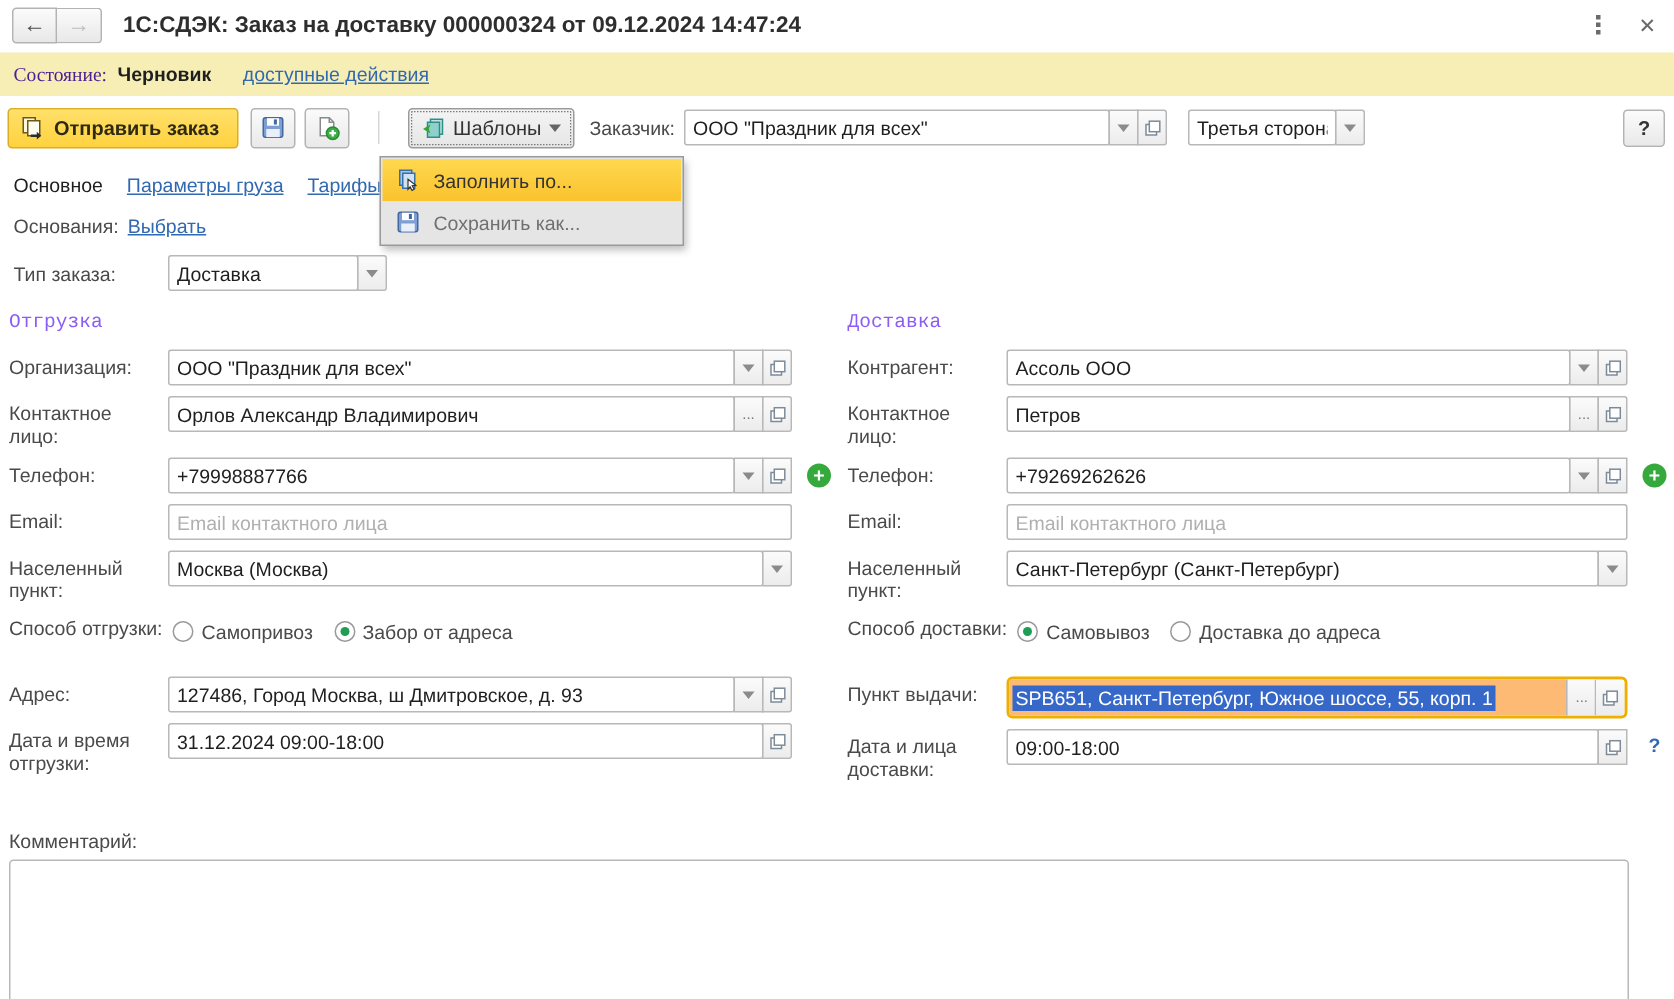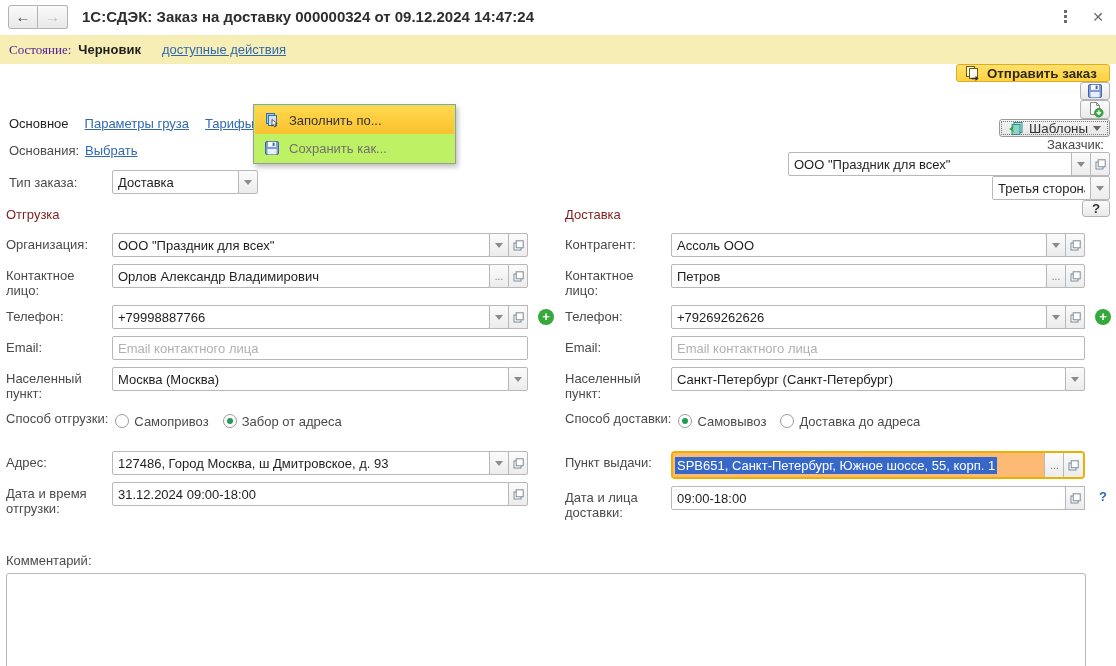--- a/index.html
+++ b/index.html
@@ -19,21 +19,21 @@
   .dots3 i { width:3px; height:3px; background:#6b6b6b; }
   .closex { color:#6b6b6b; font-size:14px; cursor:pointer; line-height:1; }
 
   
   .statusbar { height:29px; margin-top:2px; background:#f7eeb6; display:flex; align-items:center; padding-left:9px; gap:7px; }
   .statusbar .lab { color:#4c1d95;font-family:Liberation Serif, serif; }
   .statusbar .val { font-weight:bold; color:#1f1f1f; margin-right:14px; }
   a.link { color:#3169b0; text-decoration:underline; cursor:pointer; }
 
   
-  .toolbar { height:42px; display:flex; align-items:flex-end; padding:0 6px 0 5px;flex-direction:column; }
+  .toolbar { height:42px; display:flex; align-items:center; padding:0 6px 0 5px; }
   .ybtn { height:27px; display:flex; align-items:center; gap:6px; padding:0 12px 0 8px;
           background:linear-gradient(#ffe06a,#ffd23f); border:1px solid #d9ae26; border-radius:3px;
           font-weight:bold; color:#2e2a12; cursor:pointer; }
   .tbtn { width:30px; height:27px; border:1px solid #b3b3b3; border-radius:3px; background:linear-gradient(#fbfbfb,#e9e9e9);
           display:flex; align-items:center; justify-content:center; cursor:pointer; }
   .tsep { width:1px; height:22px; background:#d7d7d7; margin:0 19px; }
   .templates { height:27px; display:flex; align-items:center; gap:5px; padding:0 8px;
                border:1px solid #9b9b9b; border-radius:3px; background:linear-gradient(#f4f4f4,#e6e6e6);
                outline:1px dotted #7a7a7a; outline-offset:-3px; cursor:pointer; color:#333; }
   .caret { width:0; height:0; border-left:4px solid transparent; border-right:4px solid transparent; border-top:5px solid #666; }
@@ -60,41 +60,41 @@
   .tab-active { color:#1f1f1f; cursor:pointer; }
   .basisrow { padding-left:9px; margin-top:9px; height:18px; display:flex; gap:6px; align-items:center; color:#4a4a4a; }
   .typerow { padding-left:9px; margin-top:11px; display:flex; align-items:center; }
   .typerow .tlab { width:103px; color:#4a4a4a; }
   .typerow .fctrl { flex:none; width:146px; }
 
   .columns { display:flex; margin-top:13px; }
   .col { width:558px; flex:none; }
   .col.left  { padding:0 30px 0 6px; }
   .col.right { padding:0 31px 0 7px; }
-  .colhead { color:#7f1d1d; margin-bottom:11px; }
+  .colhead { color:#8b5cf6; margin-bottom:11px;font-family:Liberation Mono, monospace; }
   .frow { display:flex; margin-bottom:7px; position:relative; }
   .flabel { width:106px; flex:none; padding-top:4px; color:#4a4a4a; line-height:15px; padding-right:8px; }
   .radiorow { display:flex; margin:10px 0 20px; height:20px; }
   .radiorow .rlab { white-space:nowrap; color:#4a4a4a; margin-right:7px; }
   .radio { display:flex; align-items:center; gap:5px; margin-right:14px; cursor:pointer; color:#4a4a4a; }
   .rdot { width:14px; height:14px; border:1px solid #9a9a9a; border-radius:50%; background:#fff;
           display:flex; align-items:center; justify-content:center; flex:none; }
   .rdot.on::after { content:""; width:6px; height:6px; border-radius:50%; background:#1f9d55; }
 
   .focuswrap { border:2px solid #eeb000; border-radius:4px; height:28px; padding:0; }
   .selbox { flex:1; min-width:0; background:#fdba74; display:flex; align-items:center; padding:0 2px; overflow:hidden; }
   .seltext { background:#3668c9; color:#fff; white-space:nowrap; padding:1px 2px; font-size:13px; }
 
   .commentsec { margin-top:26px; padding:0 30px 0 6px; }
   .commentsec .clab { color:#4a4a4a; }
   .commentsec textarea { margin-top:5px; width:1080px; height:108px; border:1px solid #b8b8b8; border-radius:3px;
                          resize:none; font-family:inherit; font-size:13px; padding:4px; }
 
   
-  .menu { position:absolute; left:253px; top:104px; width:203px; background:#bef264; border:1px solid #9a9a9a;
+  .menu { position:absolute; left:253px; top:104px; width:203px; background:#e5e5e5; border:1px solid #9a9a9a;
           box-shadow:2px 3px 5px rgba(0,0,0,.25); z-index:50; padding:1px; }
   .mitem { height:28px; display:flex; align-items:center; gap:9px; padding-left:9px; cursor:pointer; color:#707070; }
   .mitem.hl { background:linear-gradient(#ffd84f,#fac22e); color:#333; }
 </style>
 </head>
 <body>
 
 <header class="titlebar">
   <div class="navgroup">
     <div class="navbtn back">

